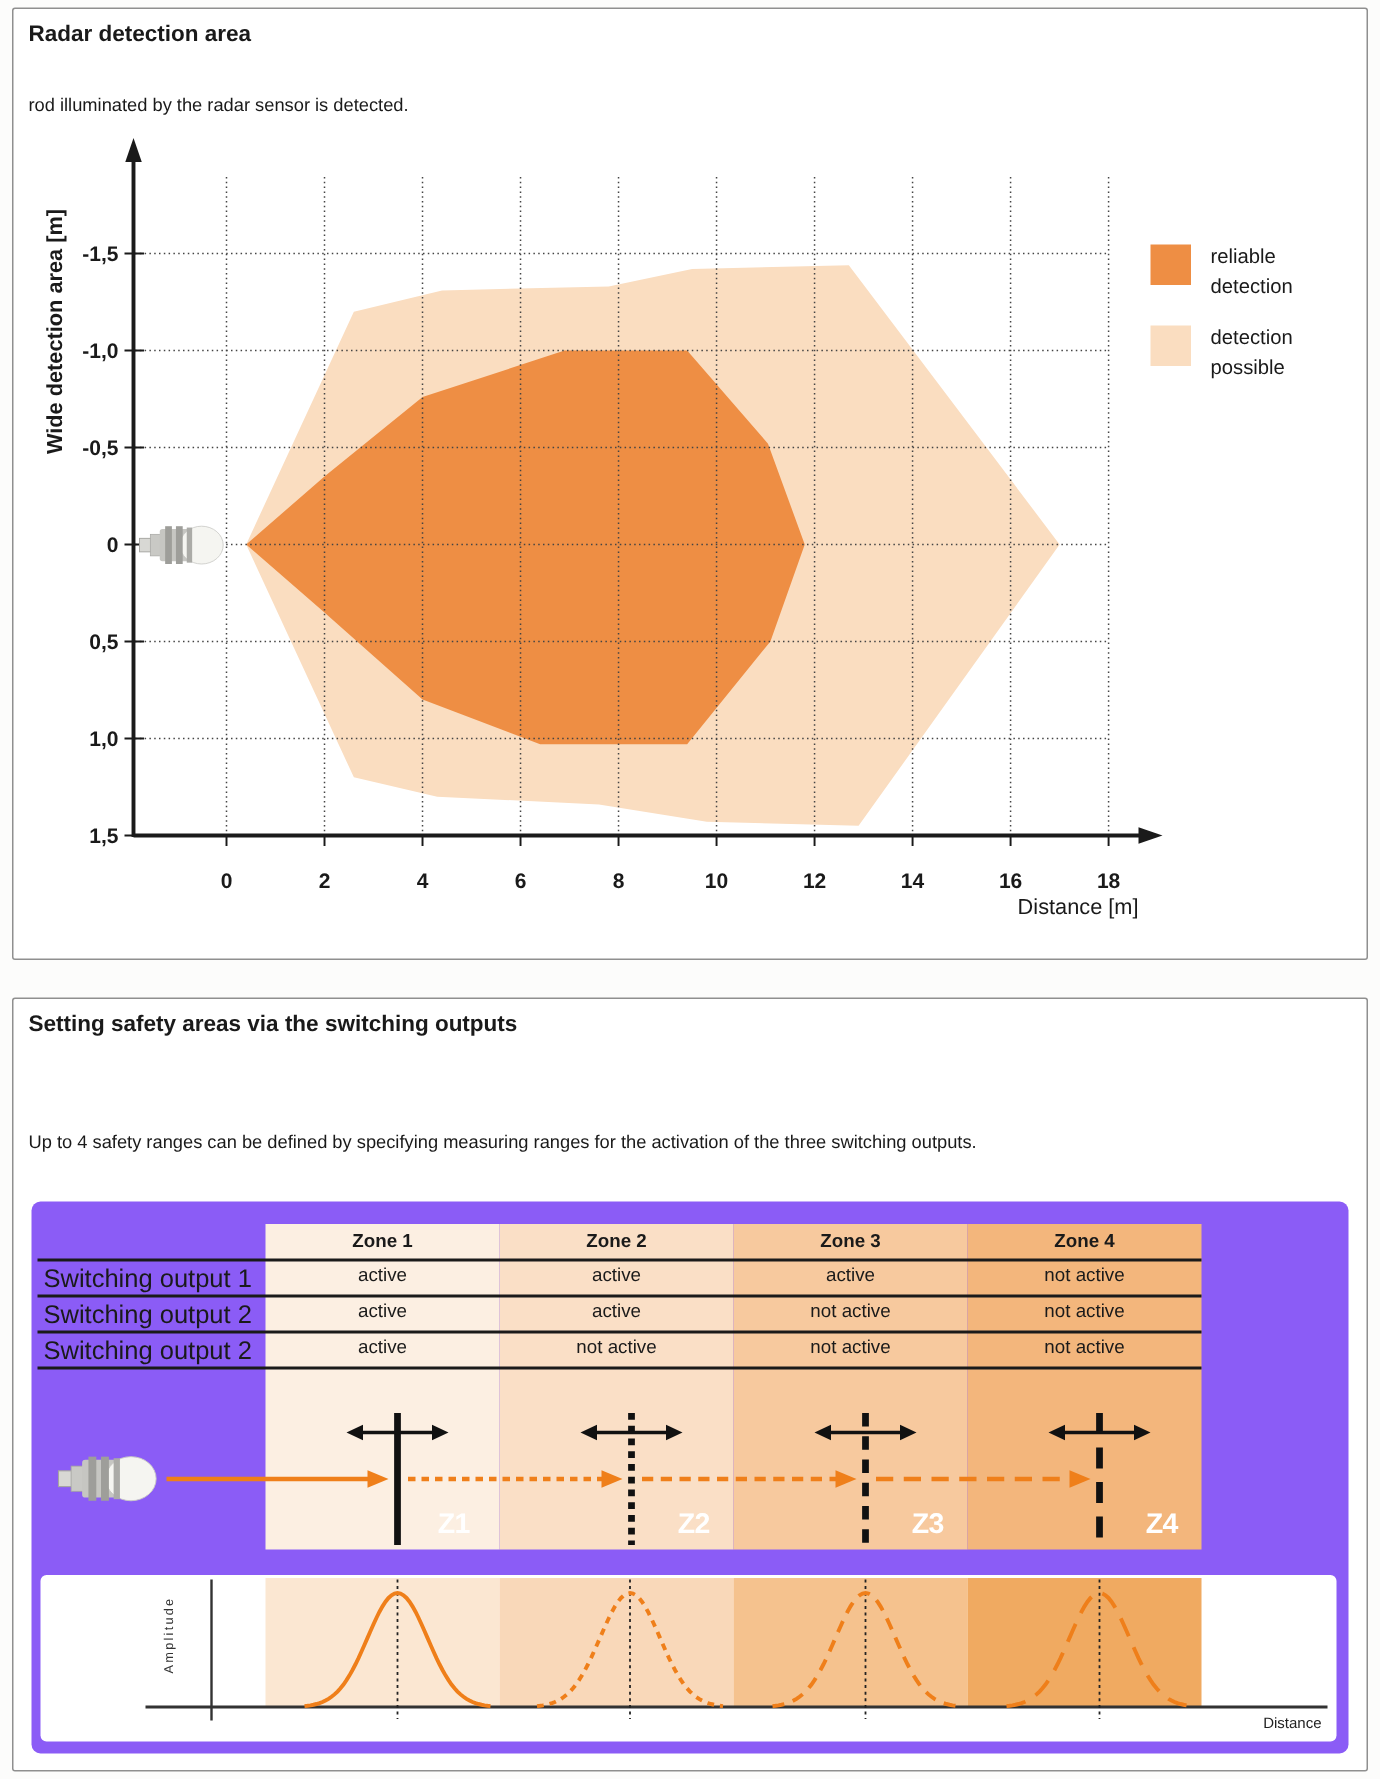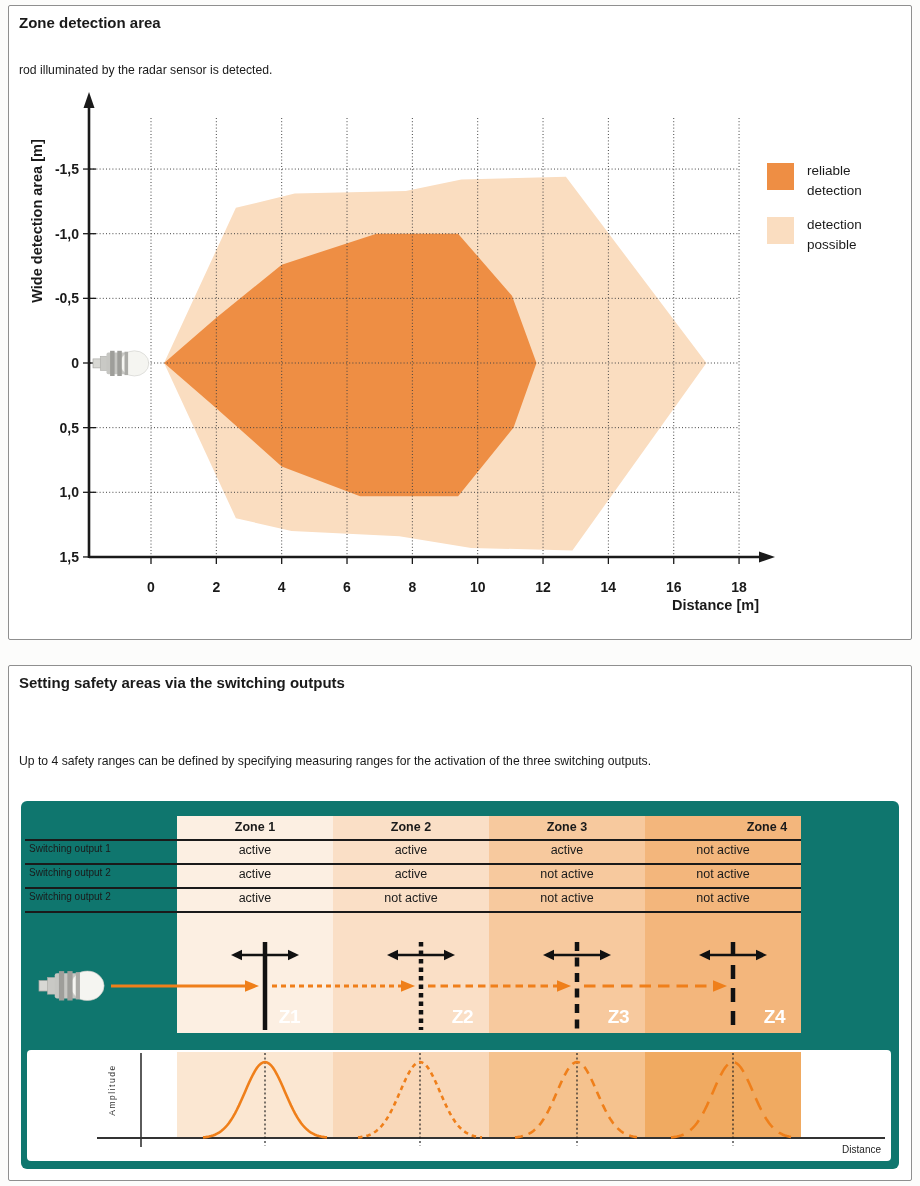--- a/index.html
+++ b/index.html
@@ -5,51 +5,51 @@
   html,body{margin:0;padding:0;background:#FCFCFB;font-family:"Liberation Sans",sans-serif;color:#1a1a1a;}
   #page{position:relative;width:920px;height:1186px;background:#FCFCFB;overflow:hidden;}
   .panel{position:absolute;left:8px;width:902px;background:#fff;border:1px solid #8f8f8f;border-radius:2px;}
   #panel1{top:5px;height:633px;}
   #panel2{top:665px;height:514px;}
   .ptitle{position:absolute;left:10px;top:8px;font-size:15px;font-weight:bold;}
   .pdesc{position:absolute;left:10px;font-size:12.2px;line-height:16px;}
   svg{position:absolute;left:0;top:0;}
   
   #r-labels text{font-family:"Liberation Sans",sans-serif;font-size:14px;font-weight:bold;fill:#1a1a1a;}
-  .axis-title-x{position:absolute;right:152px;top:591px;font-size:14.5px;font-weight:bold;}
+  .axis-title-x{position:absolute;right:152px;top:591px;font-size:14.5px;font-weight:normal;}
   .axis-title-y{position:absolute;left:-120px;top:205px;width:300px;height:20px;text-align:center;
     transform:rotate(-90deg);font-size:14.5px;font-weight:bold;}
   .legend-item{position:absolute;left:758px;width:140px;}
   .legend-swatch{position:absolute;left:0;top:0;width:27px;height:27px;}
   .legend-label{position:absolute;left:40px;top:-2px;width:80px;font-size:13.5px;line-height:20px;}
   
-  .gpanel{position:absolute;left:12px;top:135px;width:878px;height:368px;background:#0f766e;border-radius:6px;}
+  .gpanel{position:absolute;left:12px;top:135px;width:878px;height:368px;background:#8b5cf6;border-radius:6px;}
   .strip{position:absolute;top:15px;height:217px;width:156px;}
   .tline{position:absolute;left:4px;width:776px;height:2px;background:#1a1a1a;z-index:3;}
   .thead{position:absolute;width:156px;height:20px;text-align:center;font-size:12.5px;font-weight:bold;z-index:3;top:19px;}
-  .rlabel{position:absolute;left:8px;width:146px;height:20px;font-size:10px;z-index:3;}
+  .rlabel{position:absolute;left:8px;width:146px;height:20px;font-size:17px;z-index:3;}
   .tcell{position:absolute;width:156px;height:20px;text-align:center;font-size:12.5px;z-index:3;}
   .zlabel{position:absolute;top:205px;height:22px;width:140px;text-align:right;font-size:19px;font-weight:bold;
     color:#fff;z-index:4;letter-spacing:-0.5px;}
   #dg{z-index:2;}
   
   .ampcard{position:absolute;left:6px;top:249px;width:864px;height:111px;background:#fff;border-radius:4px;}
   .astrip{position:absolute;top:2px;height:86px;width:156px;}
   #amp{z-index:2;}
   .amp-ylabel{position:absolute;left:13px;top:32px;width:150px;height:16px;text-align:center;
     transform:rotate(-90deg);font-size:8.5px;letter-spacing:1.5px;color:#333;z-index:3;}
   .amp-xlabel{position:absolute;right:10px;top:94px;font-size:10px;color:#222;z-index:3;}
 </style>
 </head>
 <body>
 
 <div id="page">
 
   <div class="panel" id="panel1">
-    <div class="ptitle">Zone detection area</div>
+    <div class="ptitle">Radar detection area</div>
     <div class="pdesc" style="top:56px;">rod illuminated by the radar sensor is detected.</div>
 
     <svg id="radar-svg" width="902" height="633" viewBox="0 0 902 633">
       <defs>
         <g id="sensor">
           <rect x="0" y="11" width="9" height="10" fill="#D8D8D4" stroke="#A5A5A1" stroke-width="0.7"></rect>
           <rect x="8" y="8" width="8" height="16" fill="#C9C9C5" stroke="#A5A5A1" stroke-width="0.5"></rect>
           <rect x="15" y="4" width="28" height="24" rx="2" fill="#C6C6C2"></rect>
           <ellipse cx="46" cy="16" rx="16" ry="14" fill="#F5F5F1" stroke="#C9C9C5" stroke-width="0.6"></ellipse>
           <rect x="19" y="2" width="5" height="28" fill="#9E9E9A"></rect>
@@ -150,21 +150,21 @@
       <div class="strip" style="left: 624px; background: rgb(243, 182, 124);"></div>
 
       <div class="tline" style="top:38px;"></div>
       <div class="tline" style="top:62px;"></div>
       <div class="tline" style="top:86px;"></div>
       <div class="tline" style="top:110px;"></div>
 
       <div class="thead" style="left:156px;">Zone 1</div>
       <div class="thead" style="left:312px;">Zone 2</div>
       <div class="thead" style="left:468px;">Zone 3</div>
-      <div class="thead" style="left:624px;padding-left:44px;">Zone 4</div>
+      <div class="thead" style="left:624px;">Zone 4</div>
 
       <div class="rlabel" style="top:42px;">Switching output 1</div>
       <div class="tcell" style="left:156px;top:42px;">active</div>
       <div class="tcell" style="left:312px;top:42px;">active</div>
       <div class="tcell" style="left:468px;top:42px;">active</div>
       <div class="tcell" style="left:624px;top:42px;">not active</div>
 
       <div class="rlabel" style="top:66px;">Switching output 2</div>
       <div class="tcell" style="left:156px;top:66px;">active</div>
       <div class="tcell" style="left:312px;top:66px;">active</div>
@@ -198,21 +198,21 @@
           <line x1="407" y1="185" x2="537" y2="185" stroke="#EF7F1A" stroke-width="3" stroke-dasharray="7.5 5"></line>
           <polygon points="550,185 536,179.2 536,190.8" fill="#EF7F1A"></polygon>
           <line x1="712" y1="141" x2="712" y2="229" stroke="#111" stroke-width="4.5" stroke-dasharray="14 9"></line>
           <line x1="688" y1="154" x2="736" y2="154" stroke="#111" stroke-width="2.4"></line>
           <polygon points="678,154 689,148.8 689,159.2" fill="#111"></polygon>
           <polygon points="746,154 735,148.8 735,159.2" fill="#111"></polygon>
           <line x1="563" y1="185" x2="693" y2="185" stroke="#EF7F1A" stroke-width="3" stroke-dasharray="11.5 7"></line>
           <polygon points="706,185 692,179.2 692,190.8" fill="#EF7F1A"></polygon>
         </svg>
 
-      <div class="zlabel" style="left:139px;">Z1</div>
+      <div class="zlabel" style="left:152px;">Z1</div>
       <div class="zlabel" style="left:312px;">Z2</div>
       <div class="zlabel" style="left:468px;">Z3</div>
       <div class="zlabel" style="left:624px;">Z4</div>
 
       <div class="ampcard">
         <div class="astrip" style="left: 150px; background: rgb(251, 231, 210);"></div>
         <div class="astrip" style="left: 306px; background: rgb(249, 216, 185);"></div>
         <div class="astrip" style="left: 462px; background: rgb(245, 194, 142);"></div>
         <div class="astrip" style="left: 618px; background: rgb(240, 170, 97);"></div>
         <svg id="amp" width="864" height="111" viewBox="0 0 864 111">

